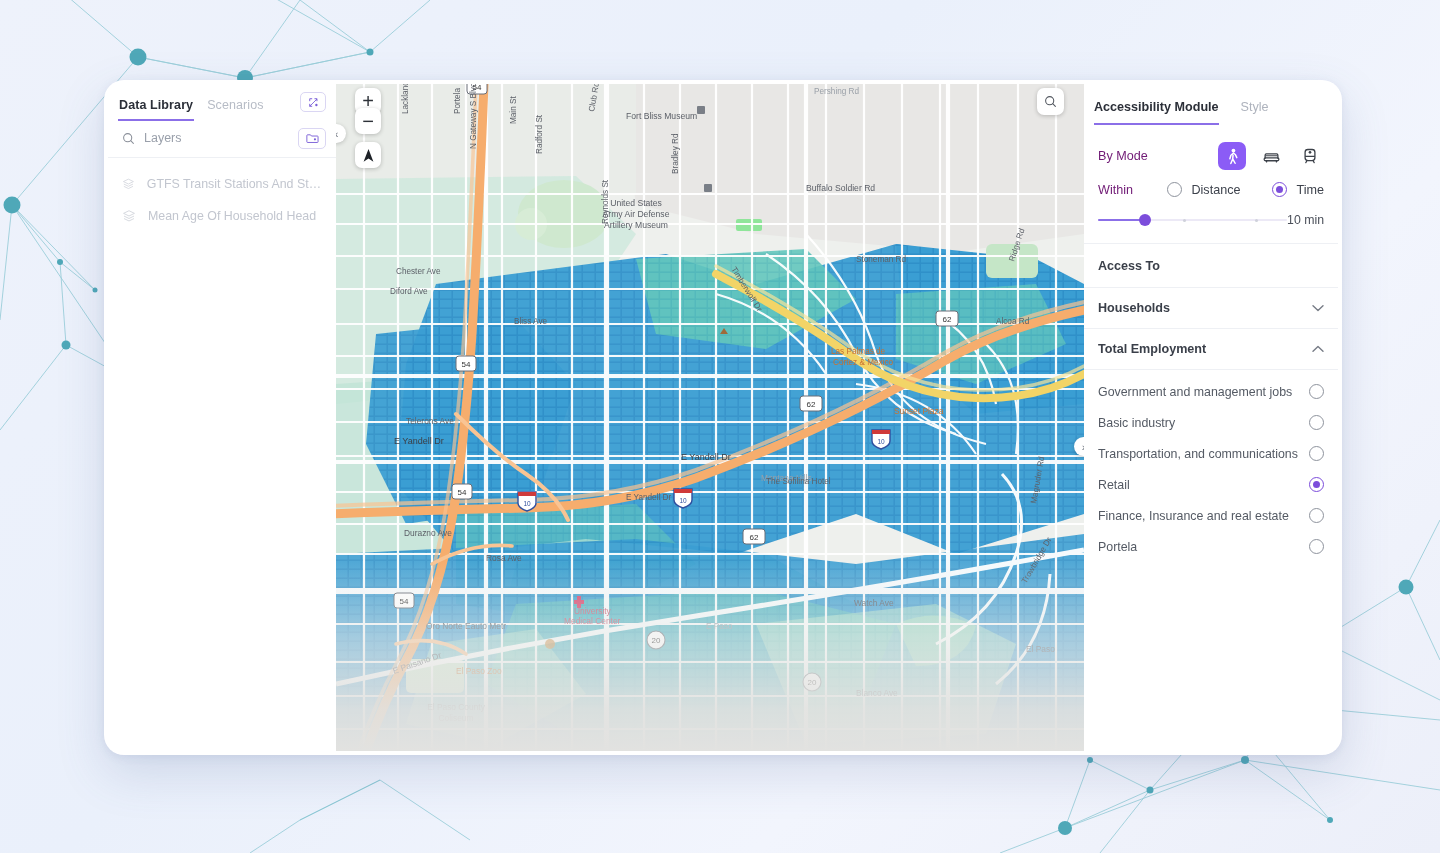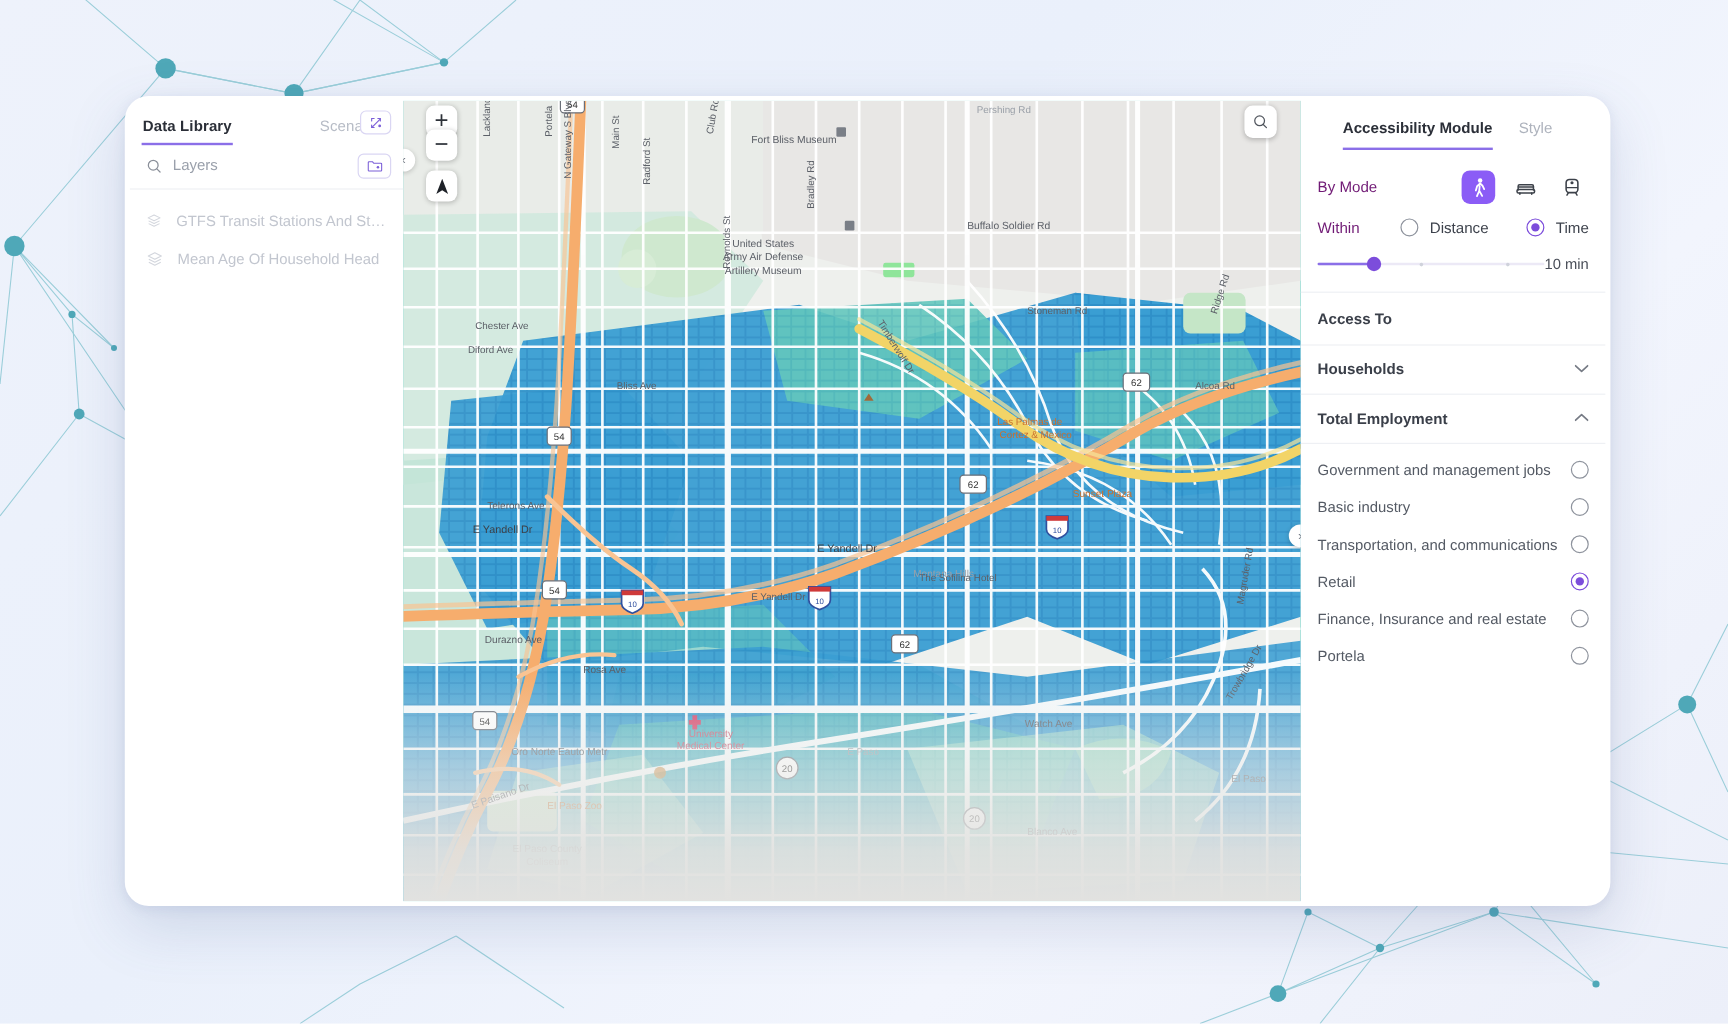--- a/index.html
+++ b/index.html
@@ -24,21 +24,21 @@
     padding:4px;
   }
   .window-inner{
     position:relative; width:100%; height:100%;
     border-radius:16px; overflow:hidden; background:#fff;
     display:flex;
   }
 
   
   .sidebar{ width:228px; flex:0 0 228px; background:#fff; position:relative; z-index:4; }
-  .sb-tabs{ display:flex; align-items:flex-start; gap:28px; padding:12px 12px 0 10px; position:relative;justify-content:space-between;}
+  .sb-tabs{ display:flex; align-items:flex-start; gap:12px; padding:12px 12px 0 10px; position:relative;}
   .tab{ font-size:12.5px; letter-spacing:.1px; padding:2px 1px 7px 1px; cursor:pointer; white-space:nowrap;}
   .tab.active{ color:#2b2f38; font-weight:700; border-bottom:2.5px solid #8b6fe8;}
   .tab.inactive{ color:#b7bcc6; font-weight:400; }
   .sb-corner-btn{
     position:absolute; right:10px; top:8px;
     width:26px; height:20px; border:1px solid #dad6f3; border-radius:5px;
     display:flex; align-items:center; justify-content:center; background:#fff; cursor:pointer;
   }
   .sb-search-row{
     display:flex; align-items:center; gap:9px;
@@ -83,21 +83,21 @@
   }
   .collapse-right{
     position:absolute; right:-9px; top:353px; width:19px; height:19px; border-radius:50%;
     background:#fff; box-shadow:0 1px 4px rgba(0,0,0,.2);
     display:flex; align-items:center; justify-content:center; cursor:pointer; z-index:6;
     font-size:11px; color:#6d737e;
   }
 
   
   .rpanel{ width:254px; flex:0 0 254px; background:#fff; position:relative; z-index:4; }
-  .rp-tabs{ display:flex; gap:22px; padding:16px 0 0 10px;margin-left:25px; }
+  .rp-tabs{ display:flex; gap:22px; padding:16px 0 0 10px; }
   .rp-tab{ font-size:12.6px; padding-bottom:9px; cursor:pointer; }
   .rp-tab.active{ color:#2b2f38; font-weight:700; border-bottom:2.5px solid #8b6fe8; }
   .rp-tab.inactive{ color:#aeb3bd; font-weight:400; }
   .rp-sec{ padding:0 14px; }
   .row-mode{ display:flex; align-items:center; padding:17px 0 5px 0;}
   .row-label{ font-size:12.6px; color:#701a75; flex:1 1 auto;}
   .mode-btns{ display:flex; align-items:center; gap:11px;}
   .mode-btn{
     width:28px;height:28px;border-radius:7px;display:flex;align-items:center;justify-content:center;cursor:pointer;
   }

